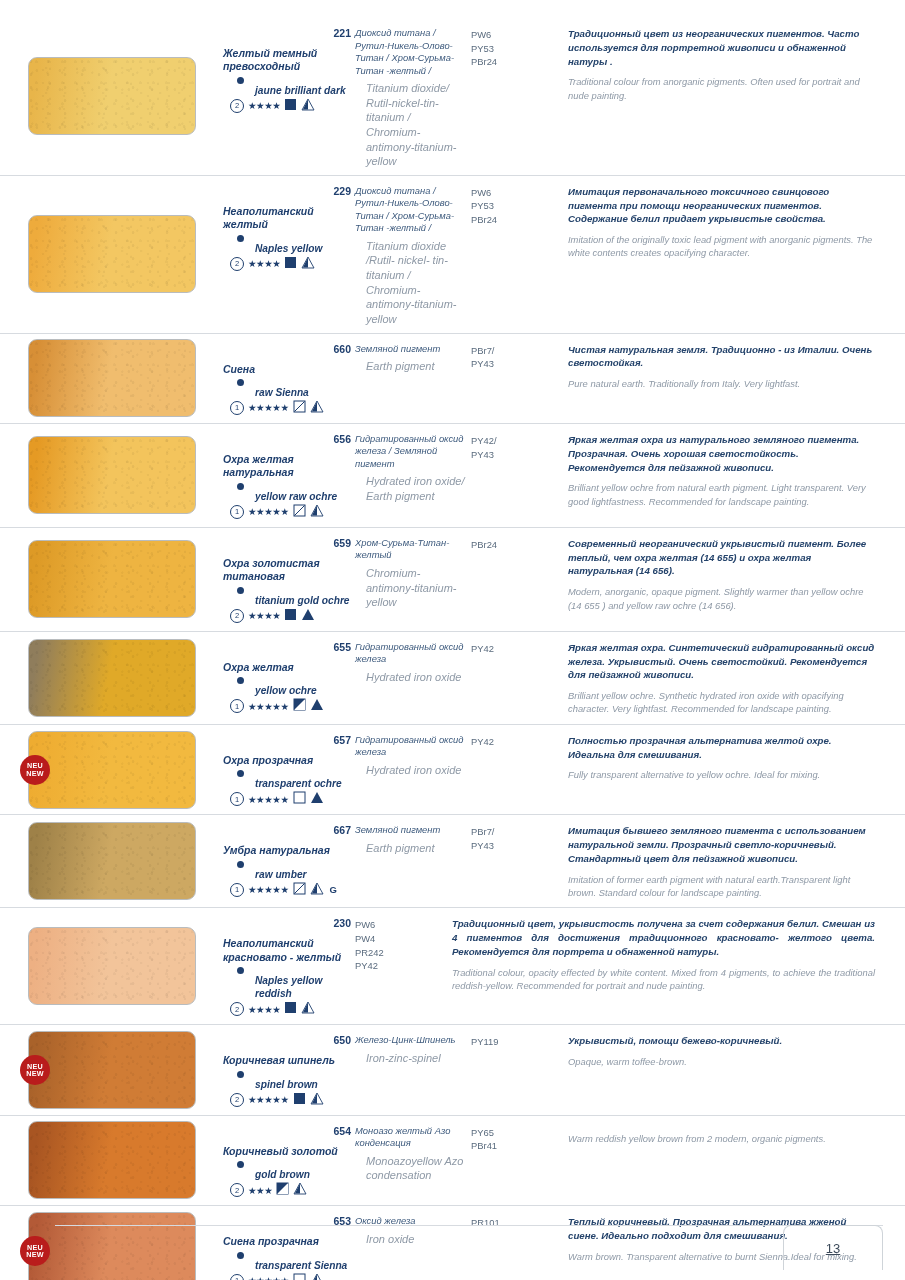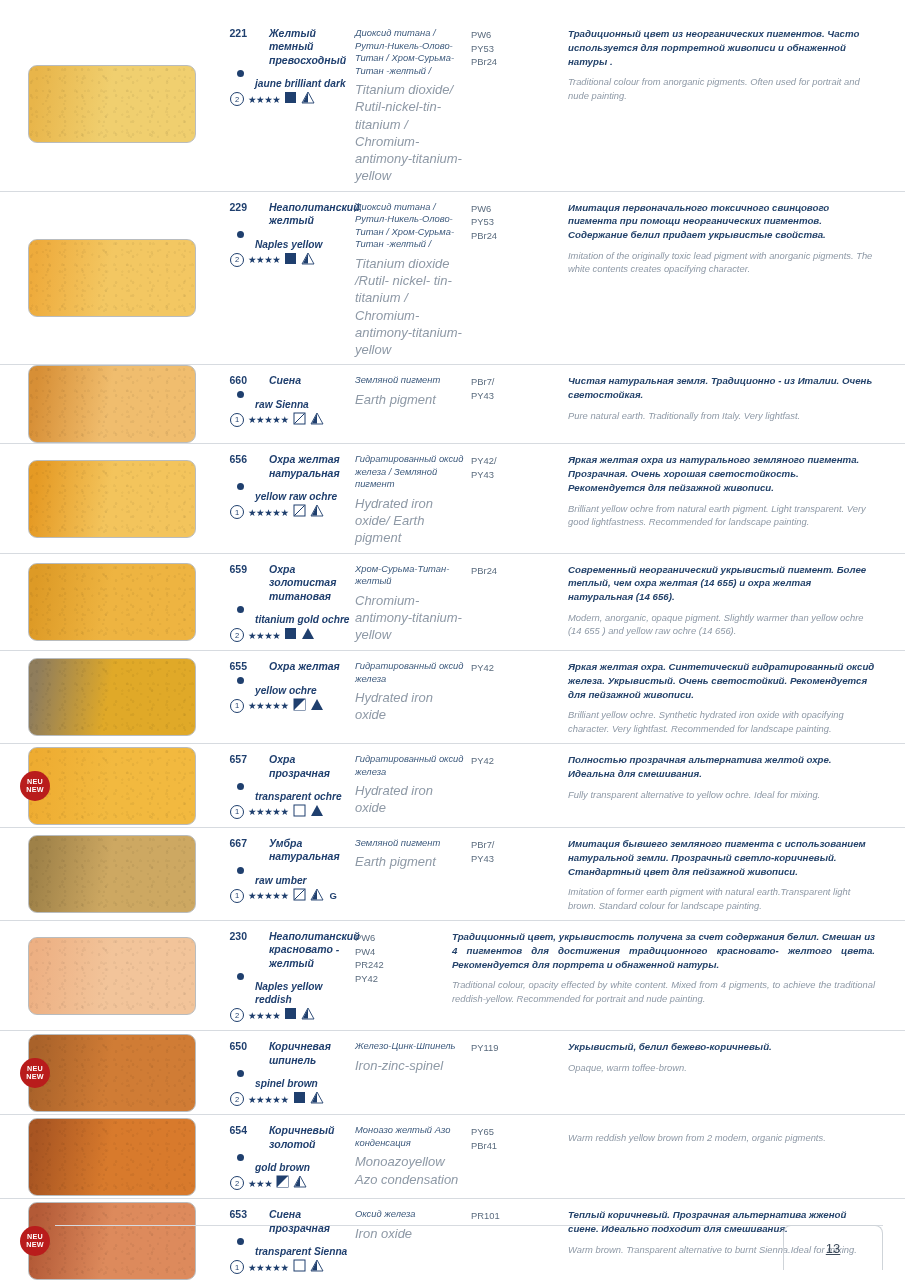--- a/index.html
+++ b/index.html
@@ -39,38 +39,38 @@
       radial-gradient(circle at 78% 72%, rgba(0,0,0,.05) 0 1.1px, transparent 1.5px),
       radial-gradient(circle at 90% 40%, rgba(0,0,0,.04) 0 1.2px, transparent 1.6px),
       radial-gradient(circle at 22% 86%, rgba(0,0,0,.045) 0 1px, transparent 1.4px),
       radial-gradient(circle at 66% 92%, rgba(0,0,0,.04) 0 1.1px, transparent 1.5px);
     background-size:17px 13px,23px 19px,13px 21px,27px 15px,19px 25px,15px 17px,21px 13px;
     opacity:.9;
   }
 
   
   .namecol{width:128px;flex:0 0 128px;padding:9px 4px 6px 0;position:relative;}
-  .nm-top{display:flex;gap:22px;}
+  .nm-top{display:flex;gap:8px;flex-direction:column;}
   .nm-idx{font-weight:bold;font-size:10.5px;color:#1f3f6e;min-width:24px;text-align:right;}
   .nm-ru{font-weight:bold;font-style:italic;font-size:10.5px;color:#1f3f6e;line-height:1.28;}
   .dot{width:7px;height:7px;border-radius:50%;background:#1f3f6e;margin:3px 0 0 14px;}
   .nm-en{font-weight:bold;font-style:italic;font-size:10.2px;color:#1f3f6e;
          line-height:1.28;margin-left:32px;}
   .nm-meta{display:flex;align-items:center;gap:4px;margin-left:7px;}
   .circnum{width:12px;height:12px;border-radius:50%;border:1px solid #1f3f6e;
            font-size:7.5px;display:flex;align-items:center;justify-content:center;
            color:#1f3f6e;flex:0 0 12px;}
   .stars{font-size:9.5px;color:#1f3f6e;letter-spacing:-.4px;}
   .sym{display:inline-block;vertical-align:middle;}
   .gmark{font-size:9.5px;font-weight:bold;color:#1f3f6e;margin-left:2px;}
 
   
   .chemcol{width:110px;flex:0 0 110px;padding:9px 6px 6px 0;}
   .chem-ru{font-style:italic;font-size:9.4px;color:#3d5a7d;line-height:1.33;}
-  .chem-en{font-style:italic;font-size:13px;color:#8e99a6;line-height:1.33;margin-top:4px;}
+  .chem-en{font-style:italic;font-size:11px;color:#8e99a6;line-height:1.33;margin-top:4px;margin-left:11px;}
 
   
   .pigcol{width:58px;flex:0 0 58px;padding:10px 4px 6px 0;}
   .pig{font-size:9.4px;color:#5a6b7e;line-height:1.45;}
 
   
   .desccol{flex:1 1 auto;padding:9px 30px 8px 0;margin-left:35px;}
   .d-ru{font-style:italic;font-weight:bold;font-size:9.7px;color:#24436b;line-height:1.42;}
   .d-en{font-style:italic;font-size:9.4px;color:#8e99a6;line-height:1.42;margin-top:7px;}
   .d-en.just,.d-ru.just{text-align:justify;}
@@ -472,21 +472,21 @@
       </div>
     </div>
     <div class="chemcol">
       <div class="chem-ru">Железо-Цинк-Шпинель</div>
       <div class="chem-en">Iron-zinc-spinel</div>
     </div>
     <div class="pigcol">
           <div class="pig">PY119</div>
         </div>
     <div class="desccol">
-      <div class="d-ru">Укрывистый, белил бежево-коричневый.</div>
+      <div class="d-ru">Укрывистый, помощи бежево-коричневый.</div>
       <div class="d-en">Opaque, warm toffee-brown.</div>
     </div>
       </div>
       <div class="row">
     <div class="swcol">
       <div class="swatch" style="background:linear-gradient(100deg, #a85522 0%, #a85522 6%, #d87a2c 48%, #d87a2c 100%);">
         <div class="grain"></div>
       </div>
     </div>
     <div class="namecol">

